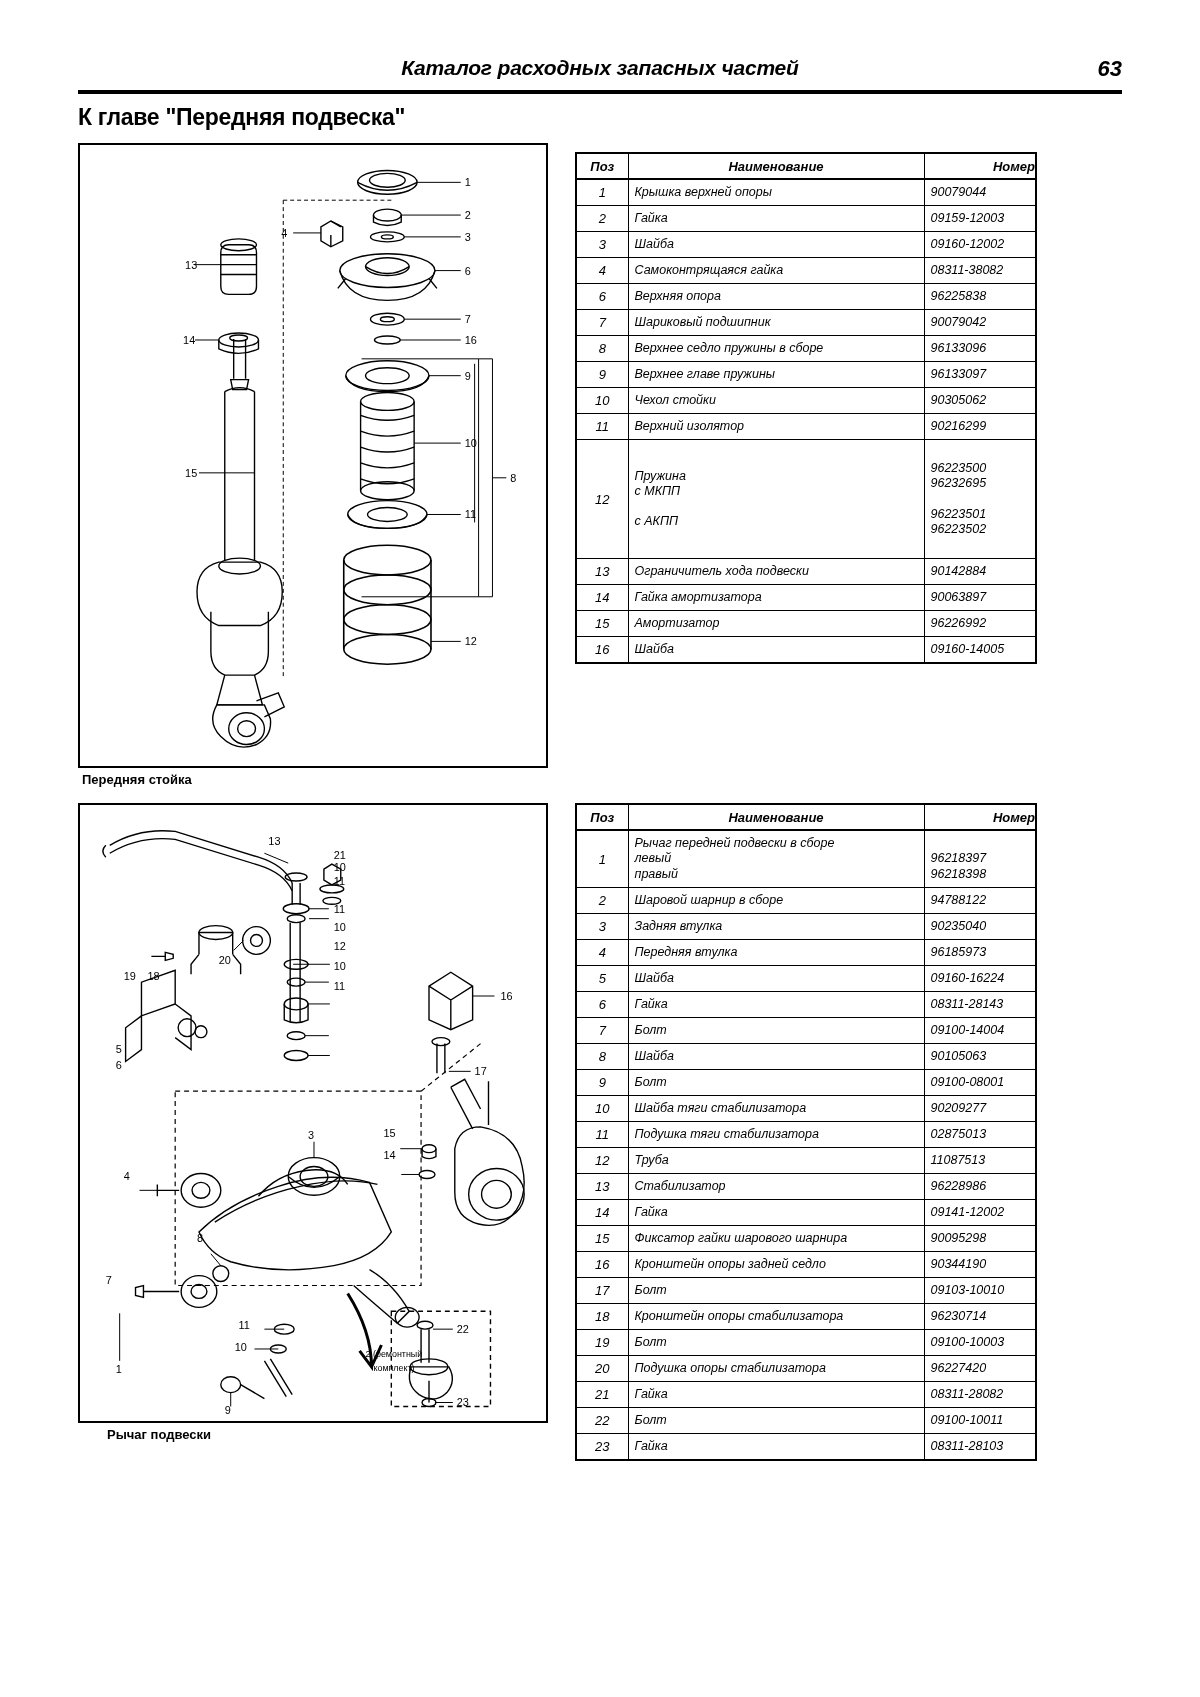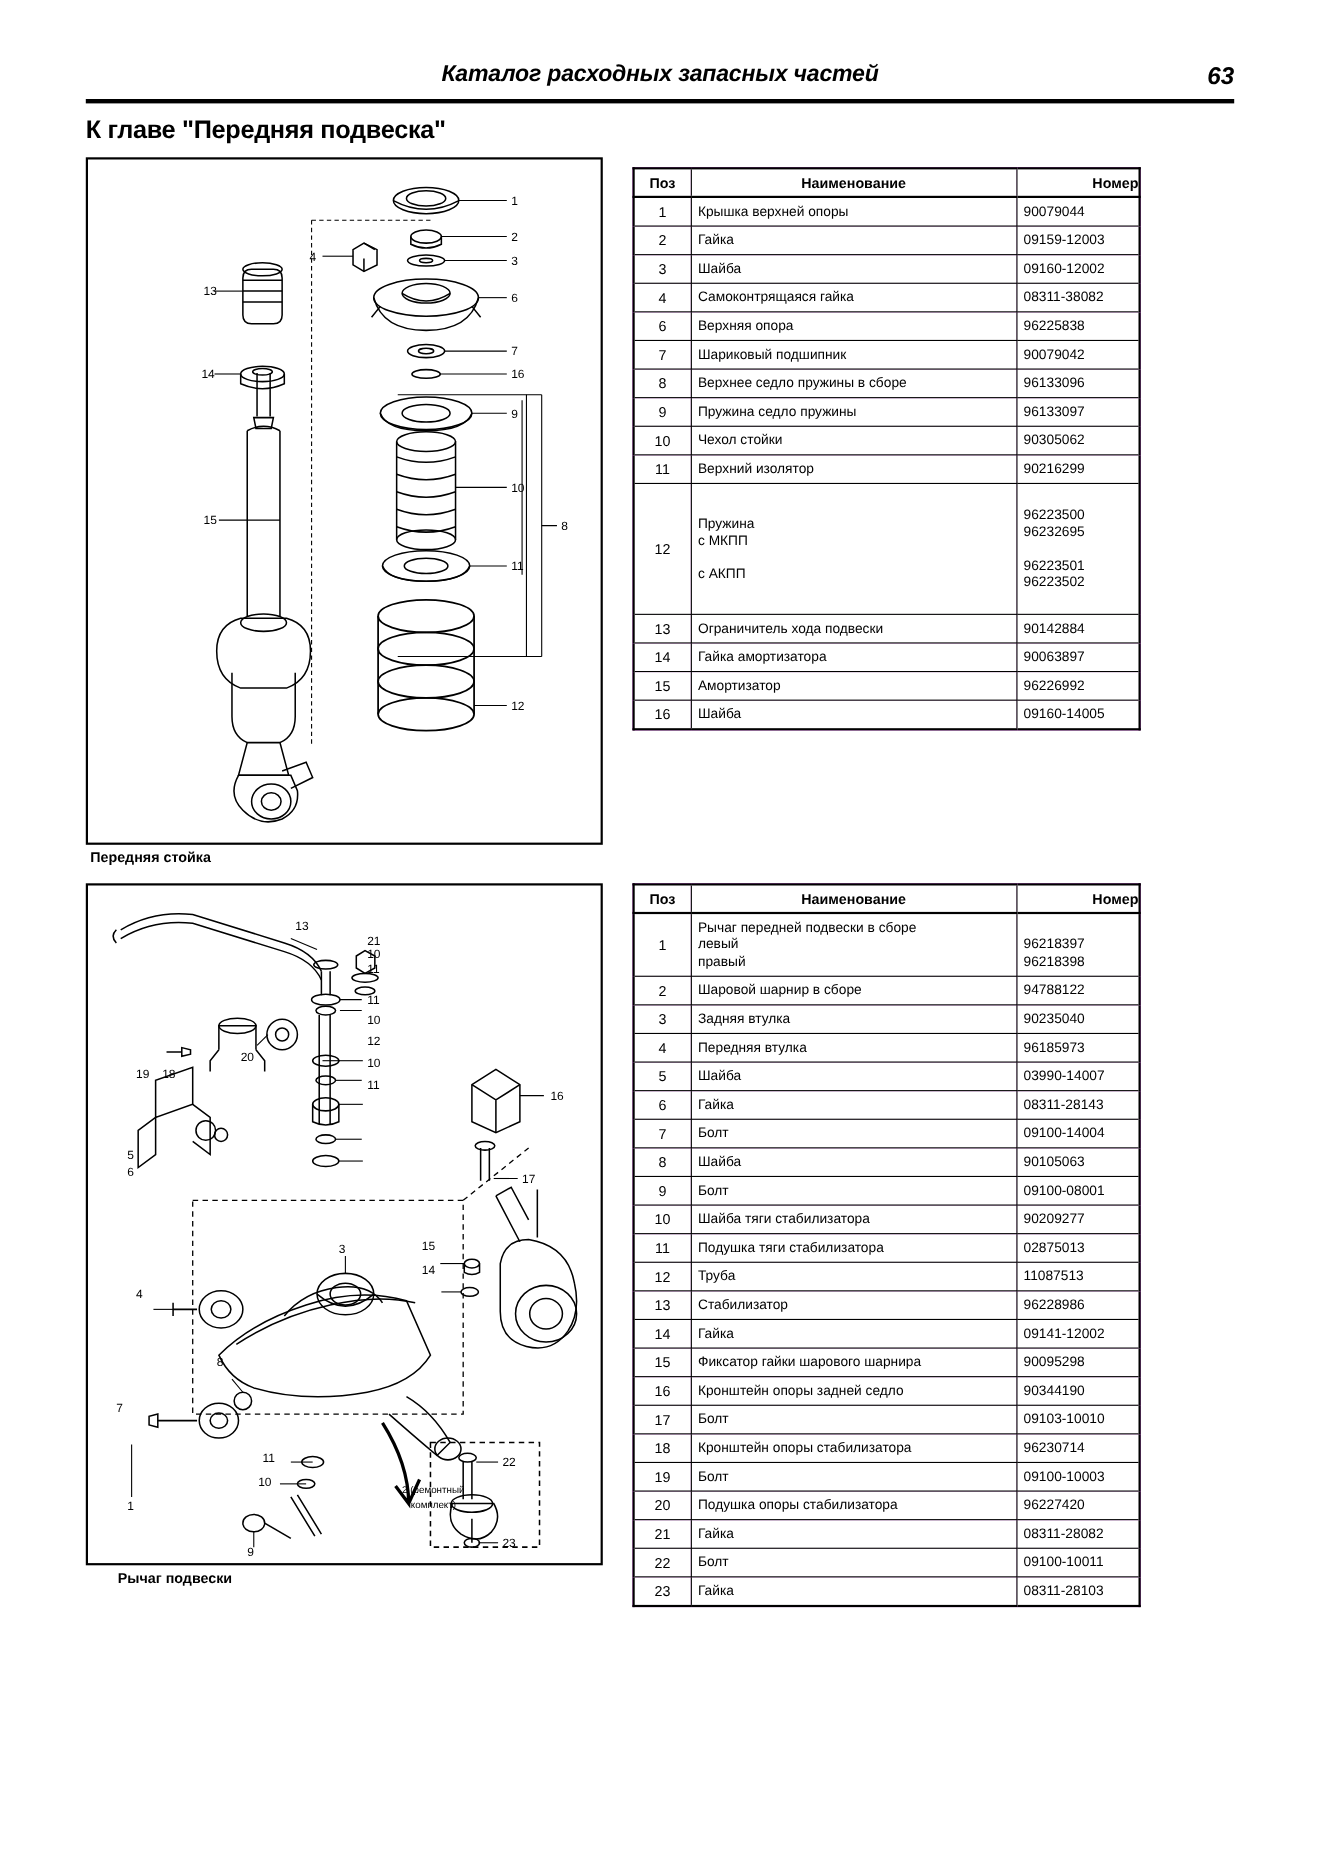--- a/index.html
+++ b/index.html
@@ -86,21 +86,22 @@
   #caption-strut { left: 82px; top: 772px; }
   #caption-arm   { left: 82px; top: 1427px; margin-left: 25px; }
 
   .fig-svg { display:block; width:100%; height:100%; }
 
   
   .parts-table {
     position: absolute;
     border-collapse: collapse;
     table-layout: fixed;
-    background: #d946ef;
+    background: #5eead4;
+    font-style: italic;
   }
   #table-strut { left: 575px; top: 152px; width: 460px; }
   #table-arm   { left: 575px; top: 803px; width: 460px; }
 
   .parts-table col.c-pos { width: 52px; }
   .parts-table col.c-name { width: 296px; }
   .parts-table col.c-num { width: 112px; }
 
   .parts-table th, .parts-table td {
     border: 1px solid #000;
@@ -494,21 +495,21 @@
           <td class="td-name">Шариковый подшипник</td>
           <td class="td-num">90079042</td>
         </tr>
         <tr class="row-normal">
           <td class="td-pos">8</td>
           <td class="td-name">Верхнее седло пружины в сборе</td>
           <td class="td-num">96133096</td>
         </tr>
         <tr class="row-normal">
           <td class="td-pos">9</td>
-          <td class="td-name">Пружина седло пружины</td>
+          <td class="td-name">Верхнее главе пружины</td>
           <td class="td-num">96133097</td>
         </tr>
         <tr class="row-normal">
           <td class="td-pos">10</td>
           <td class="td-name">Чехол стойки</td>
           <td class="td-num">90305062</td>
         </tr>
         <tr class="row-normal">
           <td class="td-pos">11</td>
           <td class="td-name">Верхний изолятор</td>
@@ -583,21 +584,21 @@
           <td class="td-num">90235040</td>
         </tr>
         <tr class="row-normal">
           <td class="td-pos">4</td>
           <td class="td-name">Передняя втулка</td>
           <td class="td-num">96185973</td>
         </tr>
         <tr class="row-normal">
           <td class="td-pos">5</td>
           <td class="td-name">Шайба</td>
-          <td class="td-num">03990-14007</td>
+          <td class="td-num">09160-16224</td>
         </tr>
         <tr class="row-normal">
           <td class="td-pos">6</td>
           <td class="td-name">Гайка</td>
           <td class="td-num">08311-28143</td>
         </tr>
         <tr class="row-normal">
           <td class="td-pos">7</td>
           <td class="td-name">Болт</td>
           <td class="td-num">09100-14004</td>

